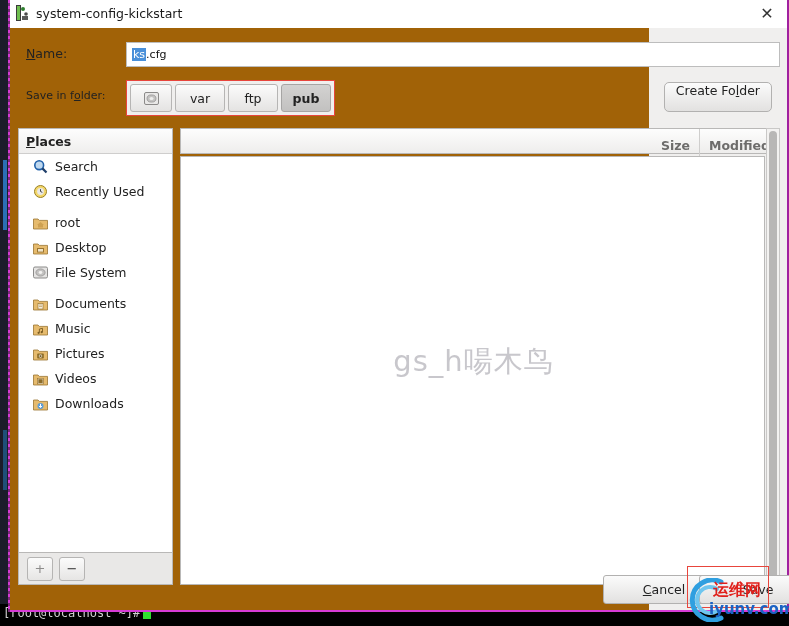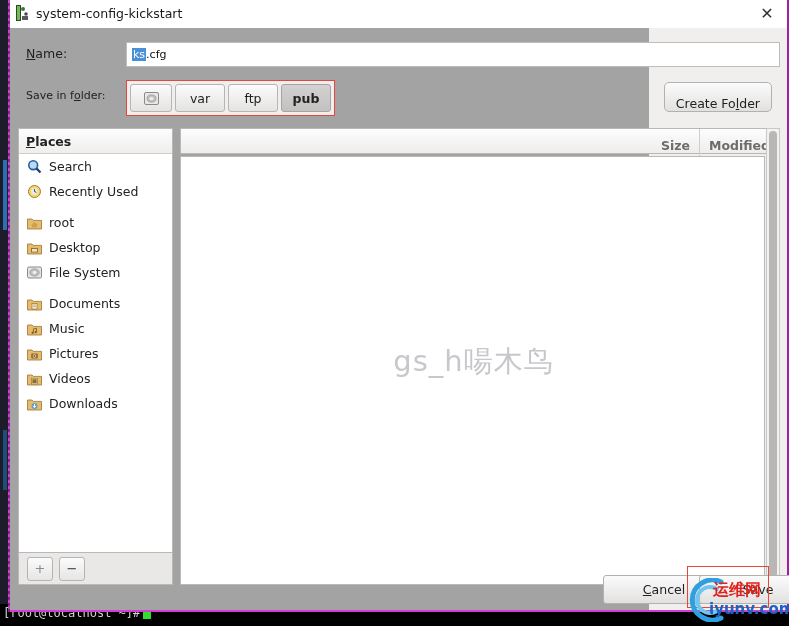--- a/index.html
+++ b/index.html
@@ -68,21 +68,21 @@
   .title-close {
     position: absolute; right: 10px; top: 4px;
     width: 20px; height: 20px;
     font-size: 16px; color: #333; text-align: center; line-height: 20px;
     cursor: pointer;
   }
 
   
   .body {
     position: absolute; left: 10px; top: 28px; width: 639px; height: 582px;
-    background: #a3a3a3;
+    background: #a16207;
   }
 
   .row-name {
     position: absolute; left: 8px; top: 14px; width: 762px; height: 26px;
   }
   .lbl-name {
     position: absolute; left: 8px; top: 4px;
     font-size: 12.5px; color: #222;
   }
   .lbl-name u { text-decoration: underline; }
@@ -129,21 +129,21 @@
     border-color: #a6a5a4;
   }
   .crumb.icon-crumb { padding: 0 6px; }
 
   .btn-createfolder {
     position: absolute; right: 8px; top: 2px;
     height: 28px; padding: 0 11px;
     background: linear-gradient(to bottom, #fbfbfb, #e2e1e0);
     border: 1px solid #b2b1b0; border-radius: 5px;
     font-size: 12.5px; color: #222;
-    display: flex; align-items: flex-end;
+    display: flex; align-items: flex-start;
     cursor: pointer;
   }
 
   
   .places-pane {
     position: absolute; left: 8px; top: 100px;
     width: 155px; height: 425px;
     background: #fff;
     border: 1px solid #b9b8b7;
     box-sizing: border-box;
@@ -151,21 +151,21 @@
   }
   .places-head {
     height: 24px; border-bottom: 1px solid #cfcecd;
     background: linear-gradient(to bottom, #fdfdfd, #efeeed);
     font-size: 12.5px; color: #222; font-weight: bold;
     display: flex; align-items: center; padding-left: 7px;
   }
   .places-head u { text-decoration: underline; }
   .place-item {
     height: 25px; display: flex; align-items: center;
-    padding-left: 8px; font-size: 12.5px; color: #222;
+    padding-left: 14px; font-size: 12.5px; color: #222;
     cursor: pointer;
   }
   .place-item .pi-label { margin-left: 7px; }
   .place-gap { height: 6px; }
 
   .places-foot {
     position: absolute; left: 8px; top: 525px;
     width: 155px; height: 32px;
     background: #e9e8e7;
     border: 1px solid #b9b8b7; border-top: none;

